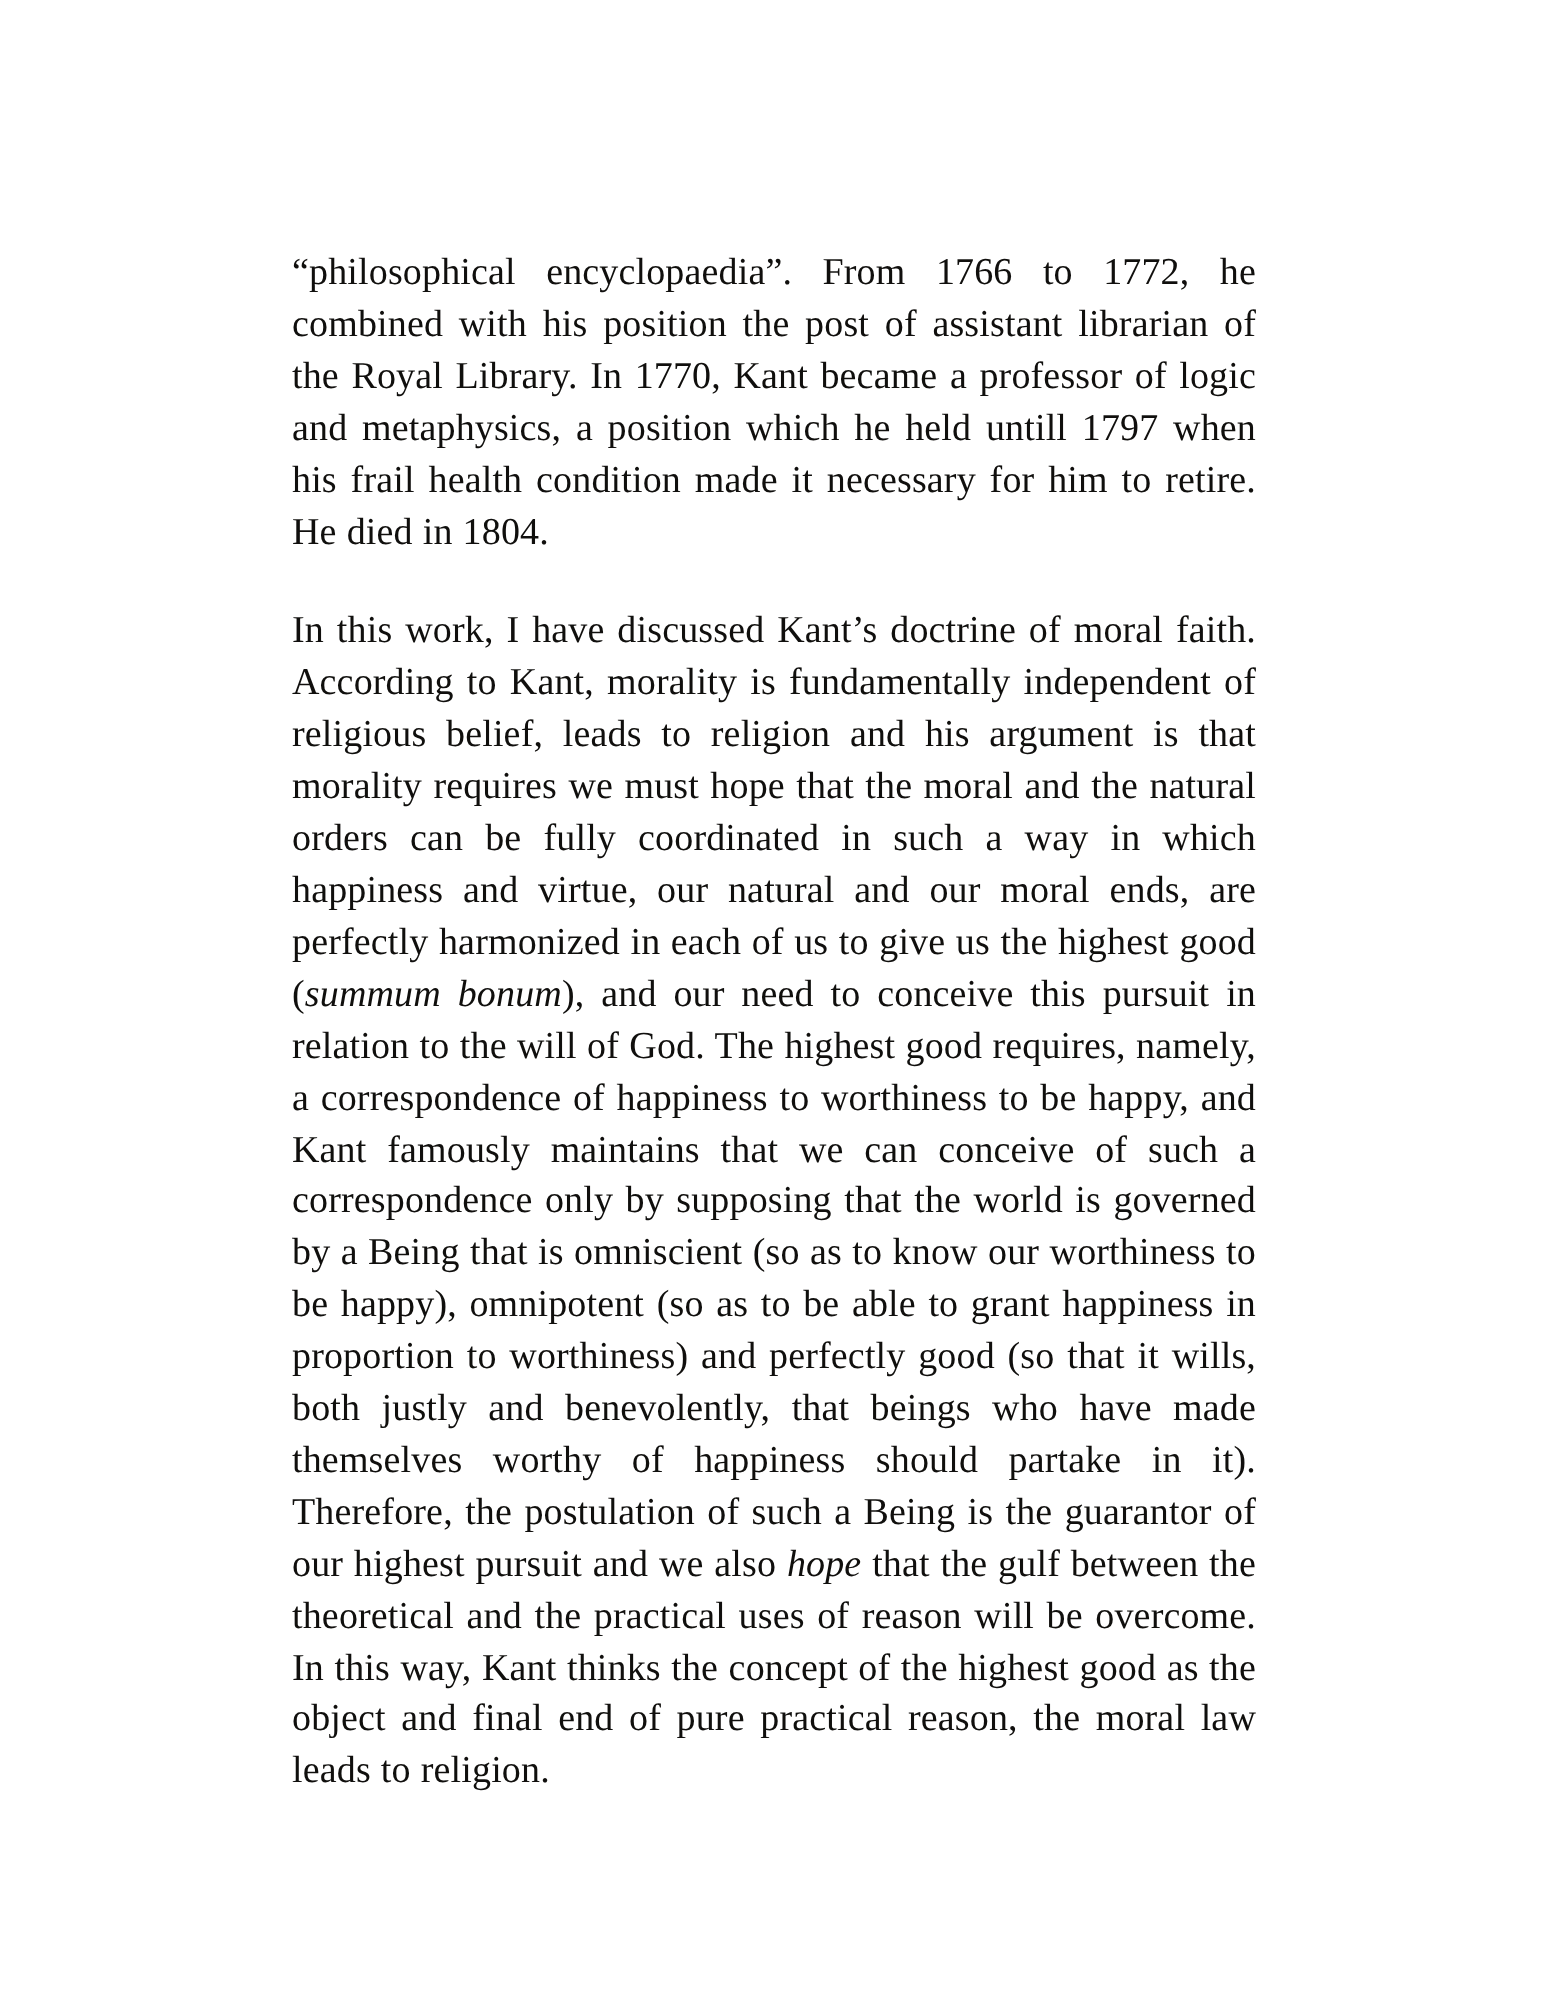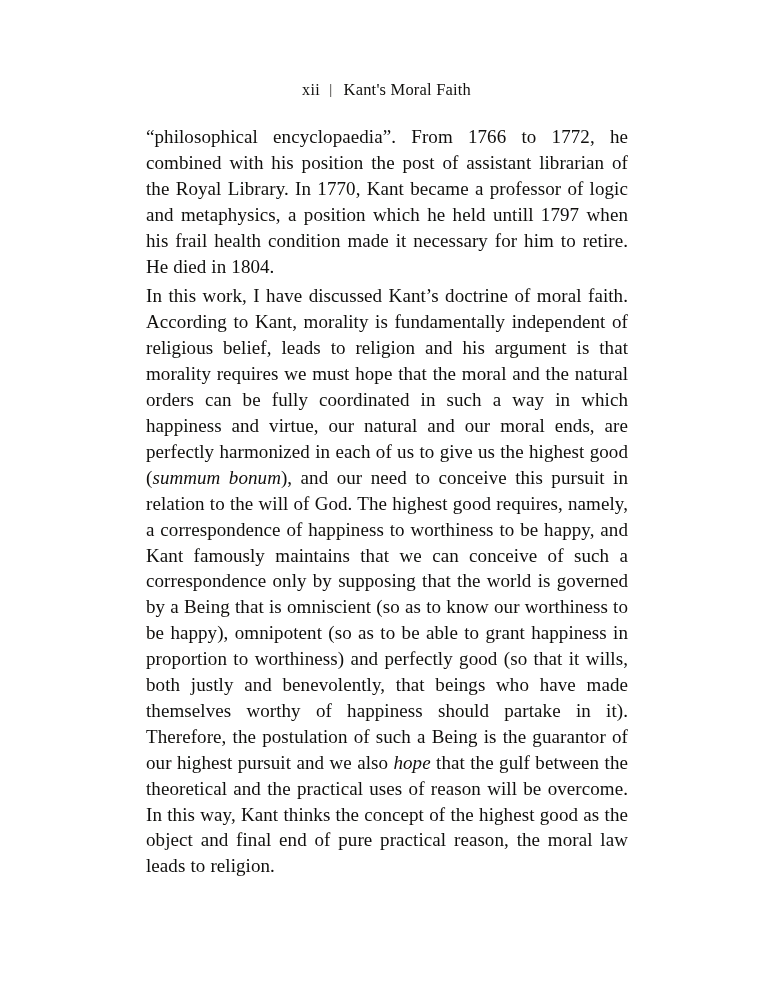--- a/index.html
+++ b/index.html
@@ -63,36 +63,33 @@
     margin: 0;
     text-align: justify;
     text-justify: inter-word;
     font-size: 19px;
     line-height: 25.9px;
     letter-spacing: 0.004em;
     word-spacing: 0.01em;
     hyphens: none;
   }
   .para + .para {
-    margin-top: 4px;
+    margin-top: 24px;
   }
   .para:last-child {
     text-align-last: left;
   }
   .para i {
     font-style: italic;
   }
 </style>
 </head>
 <body>
 
 <div class="page">
 
-  <div class="running-head">
-    <span class="folio">xii</span><span class="head-sep">|</span><span class="head-title">Kant's Moral Faith</span>
-  </div>
 
   <div class="textblock">
     <p class="para"><span>“philosophical encyclopaedia”. From 1766 to 1772, he combined with his position the post of assistant librarian of the Royal Library. In 1770, Kant became a professor of logic and metaphysics, a position which he held untill 1797 when his frail health condition made it necessary for him to retire. He died in 1804.</span></p>
     <p class="para"><span>In this work, I have discussed Kant’s doctrine of moral faith. According to Kant, morality is fundamentally independent of religious belief, leads to religion and his argument is that morality requires we must hope that the moral and the natural orders can be fully coordinated in such a way in which happiness and virtue, our natural and our moral ends, are perfectly harmonized in each of us to give us the highest good (</span><i>summum bonum</i><span>), and our need to conceive this pursuit in relation to the will of God. The highest good requires, namely, a correspondence of happiness to worthiness to be happy, and Kant famously maintains that we can conceive of such a correspondence only by supposing that the world is governed by a Being that is omniscient (so as to know our worthiness to be happy), omnipotent (so as to be able to grant happiness in proportion to worthiness) and perfectly good (so that it wills, both justly and benevolently, that beings who have made themselves worthy of happiness should partake in it). Therefore, the postulation of such a Being is the guarantor of our highest pursuit and we also </span><i>hope</i><span> that the gulf between the theoretical and the practical uses of reason will be overcome. In this way, Kant thinks the concept of the highest good as the object and final end of pure practical reason, the moral law leads to religion.</span></p>
   </div>
 
 </div>
 
 </body></html>

